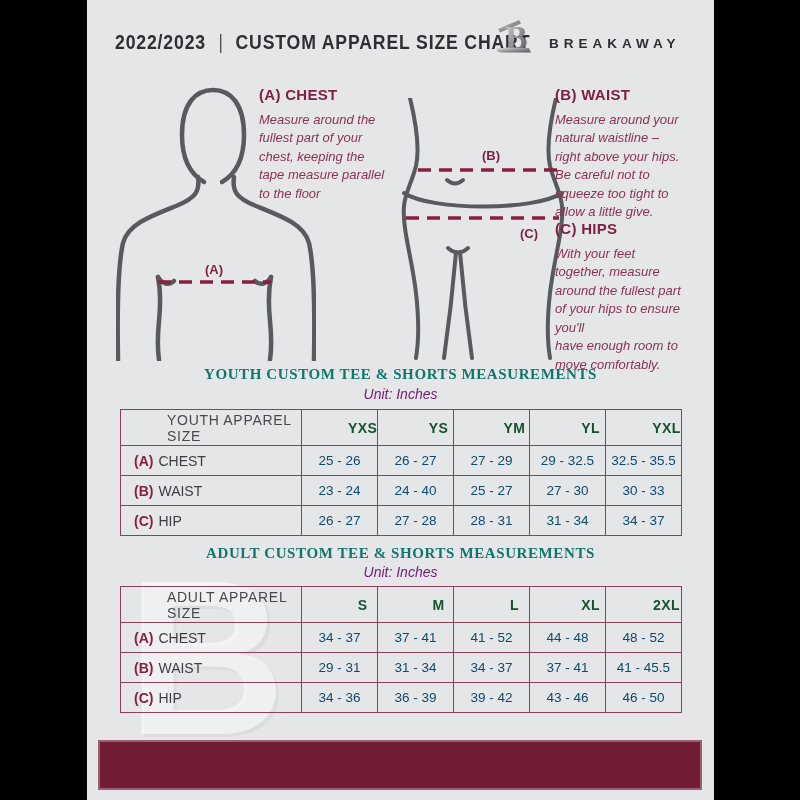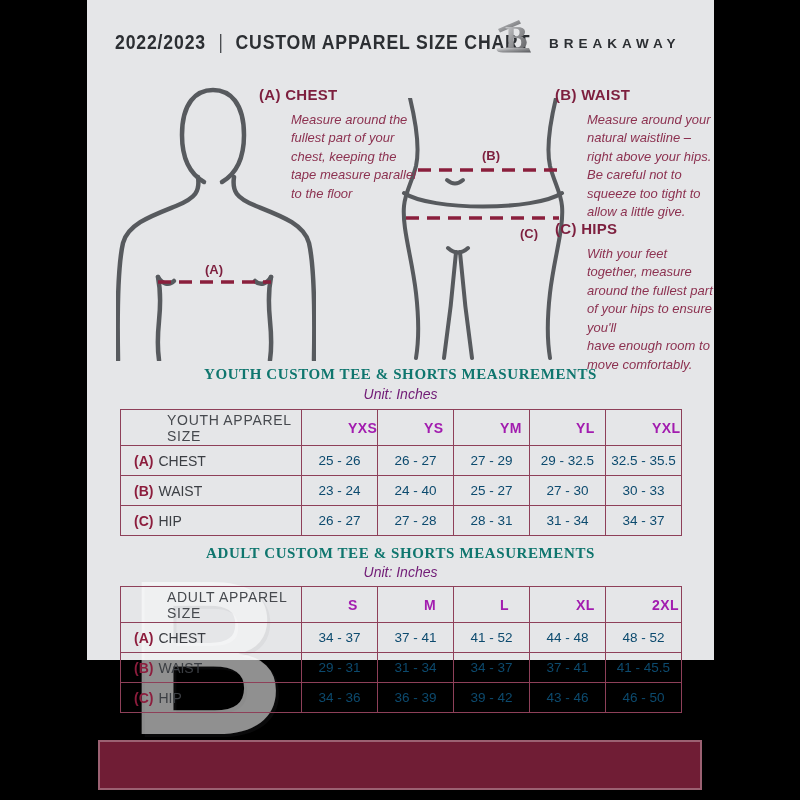--- a/index.html
+++ b/index.html
@@ -1,21 +1,21 @@
 <!DOCTYPE html>
 <html><head>
 <meta charset="utf-8">
 <style>
   html,body{margin:0;padding:0;}
   body{
     width:800px;height:800px;background:#000;position:relative;overflow:hidden;
     font-family:"Liberation Sans", sans-serif;
   }
   .page{
-    position:absolute;left:87px;top:0;width:627px;height:660px;
+    position:absolute;left:87px;top:0;width:627px;height:800px;
     background:#e5e6e8;
   }
   
   .header{position:absolute;left:0;top:0;width:627px;height:80px;}
   .title-wrap{
     position:absolute;left:28px;top:30px;display:flex;align-items:center;gap:13px;
     transform:scaleX(.84);transform-origin:left center;white-space:nowrap;
   }
   .title-year,.title-main{
     font-weight:bold;font-size:21px;color:#2c2f33;letter-spacing:1px;
@@ -24,21 +24,21 @@
   .brand{
     position:absolute;left:462px;top:36px;font-weight:bold;font-size:13.5px;
     letter-spacing:5px;color:#2c2f33;white-space:nowrap;
   }
   .logo{position:absolute;left:404px;top:16px;}
   
   .guide-head{
     font-weight:bold;font-size:15px;color:#7d1f3e;letter-spacing:.3px;margin:0 0 8px 0;
   }
   .guide-body{
-    font-style:italic;font-size:13px;line-height:1.42;color:#8c3150;white-space:pre-line;margin-left:32px;
+    font-style:italic;font-size:13px;line-height:1.42;color:#8c3150;white-space:pre-line;
   }
   .guide-block{position:absolute;}
   #guide-chest{left:172px;top:86px;width:165px;}
   #guide-waist{left:468px;top:86px;width:158px;}
   #guide-hips{left:468px;top:220px;width:165px;}
   .fig{position:absolute;}
   #fig-torso{left:29px;top:85px;}
   #fig-hips{left:309px;top:98px;}
   
   .sec-title{
@@ -56,21 +56,21 @@
     z-index:2;
   }
   #youth-table{top:409px;} #adult-table{top:586px;}
   .mtable td{border:1.5px solid #8e4059;padding:0;}
   .mtable tr.hrow td{height:35px;padding-left:46px;}
   .mtable tr.drow td{height:29px;}
   td.apparel-label{
     padding-left:13px;font-size:14px;color:#46494e;letter-spacing:.7px;
   }
   td.size-head{
-    font-weight:bold;font-size:14px;color:#a21caf;letter-spacing:.4px;
+    text-align:center;font-weight:bold;font-size:14px;color:#14532d;letter-spacing:.4px;
   }
   td.row-label{padding-left:13px;font-size:14px;color:#3b3e43;}
   td.row-label .rk{font-weight:bold;color:#8c1d3d;margin-right:5px;}
   td.value-cell{text-align:center;font-size:13.5px;color:#0c4a6e;}
   
   .watermark{
     position:absolute;left:40px;top:548px;font-size:220px;font-weight:bold;line-height:1;
     color:rgba(255,255,255,.55);z-index:1;user-select:none;
     text-shadow:3px 3px 0 rgba(120,120,125,.08);
   }

